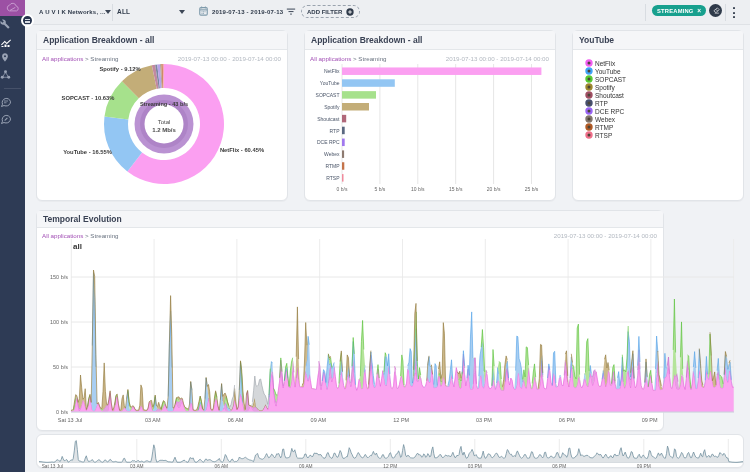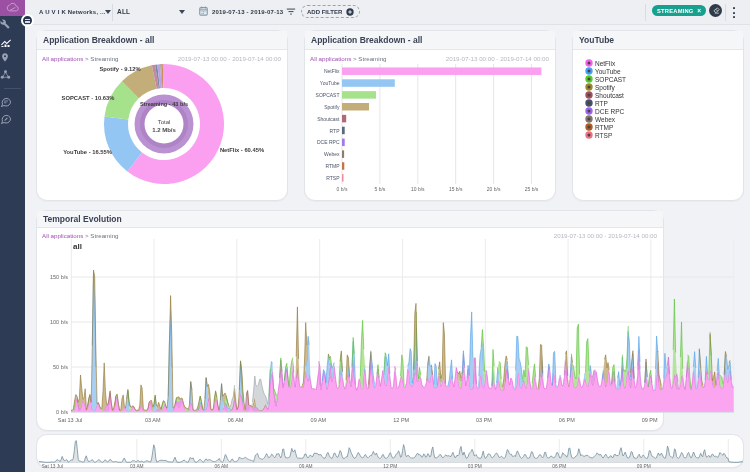--- a/index.html
+++ b/index.html
@@ -18,21 +18,21 @@
 #topbar .t{position:absolute;font-size:6px;font-weight:bold;color:#2f3a4a;top:8px;letter-spacing:.2px}
 .vsep{position:absolute;top:4px;width:1px;height:17px;background:#d8dce1}
 .caret{position:absolute;width:0;height:0;border-left:3.5px solid transparent;border-right:3.5px solid transparent;border-top:4px solid #3c4656;top:10px}
 #addfilter{position:absolute;left:276px;top:5px;height:13px;border:1px dashed #9aa3ae;
 border-radius:7px;padding:0 5px;font-size:6px;font-weight:bold;color:#2f3a4a;line-height:12px}
 #pill{position:absolute;left:627px;top:5px;height:11px;background:#17a08e;border-radius:6px;
 color:#fff;font-size:5.8px;font-weight:bold;line-height:11px;padding:0 5px;letter-spacing:.2px}
 #eraser{position:absolute;left:684px;top:4px;width:13px;height:13px;border-radius:50%;background:#2f3a4a}
 .kdot{position:absolute;left:708px;width:2.4px;height:2.4px;border-radius:20%;background:#2f3a4a}
 
-.card{position:absolute;background:#fff;border:1px solid #e1e4e8;border-radius:11px;
+.card{position:absolute;background:#fff;border:1px solid #e1e4e8;border-radius:6px;
 box-shadow:0 1px 1px rgba(0,0,0,.03)}
 .chead{height:19px;background:#f5f6f8;border-bottom:1px solid #e4e7ea;
 font-size:8.5px;font-weight:bold;color:#3a4254;line-height:19px;padding-left:6px;
 border-radius:2px 2px 0 0}
 .crumb{position:absolute;top:24px;left:5px;font-size:6.2px;color:#6a7380}
 .crumb .lnk{color:#a24fb5}
 .drange{position:absolute;top:24px;right:6px;font-size:6.2px;color:#b2b8c0}
 #card1{left:36px;top:30px;width:252px;height:171px}
 #card2{left:304px;top:30px;width:252px;height:171px}
 #card3{left:572px;top:30px;width:172px;height:171px}

